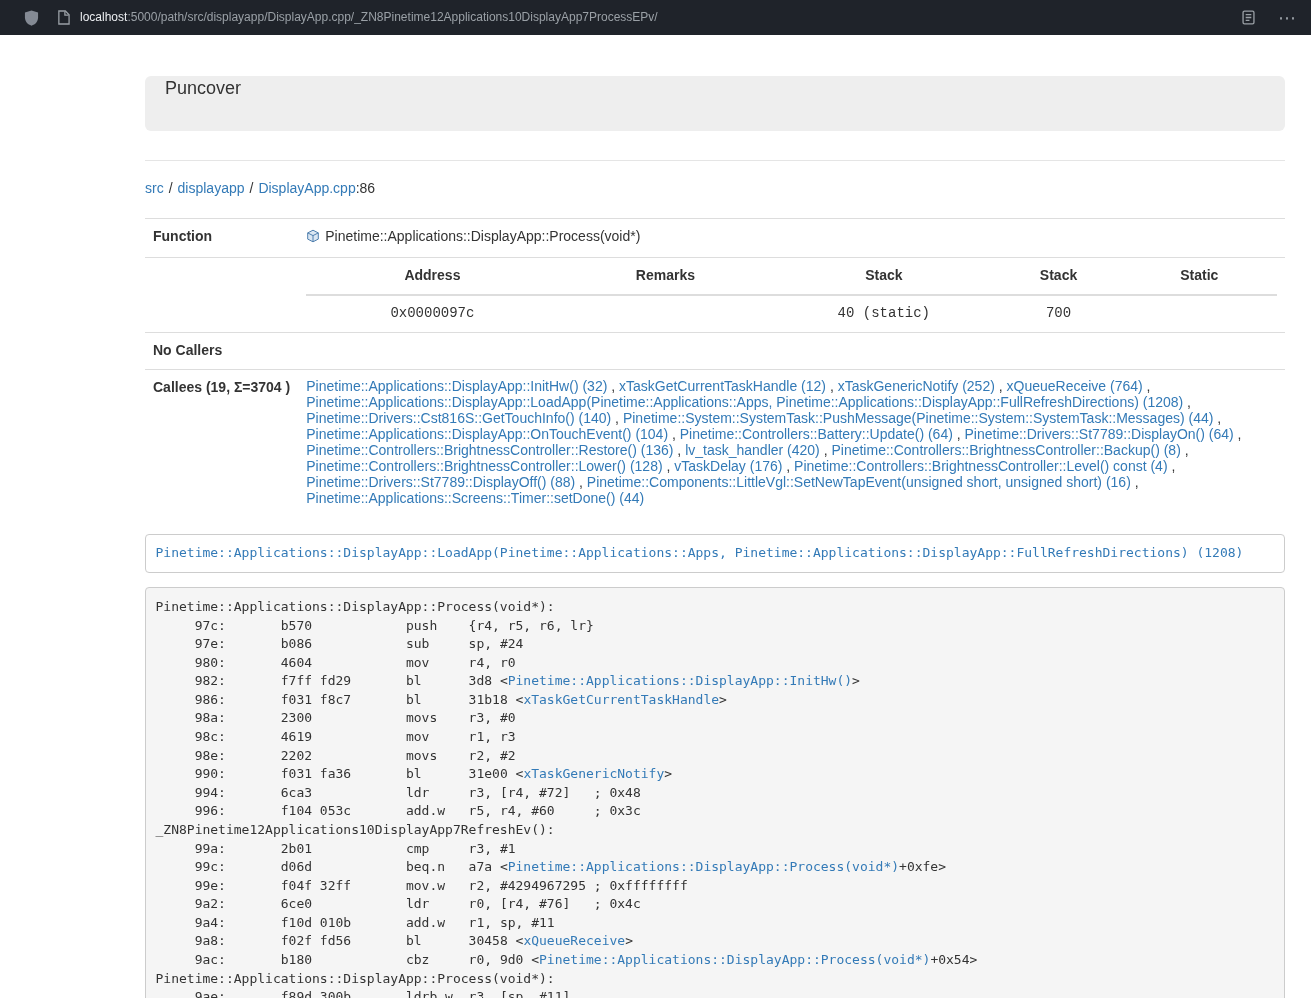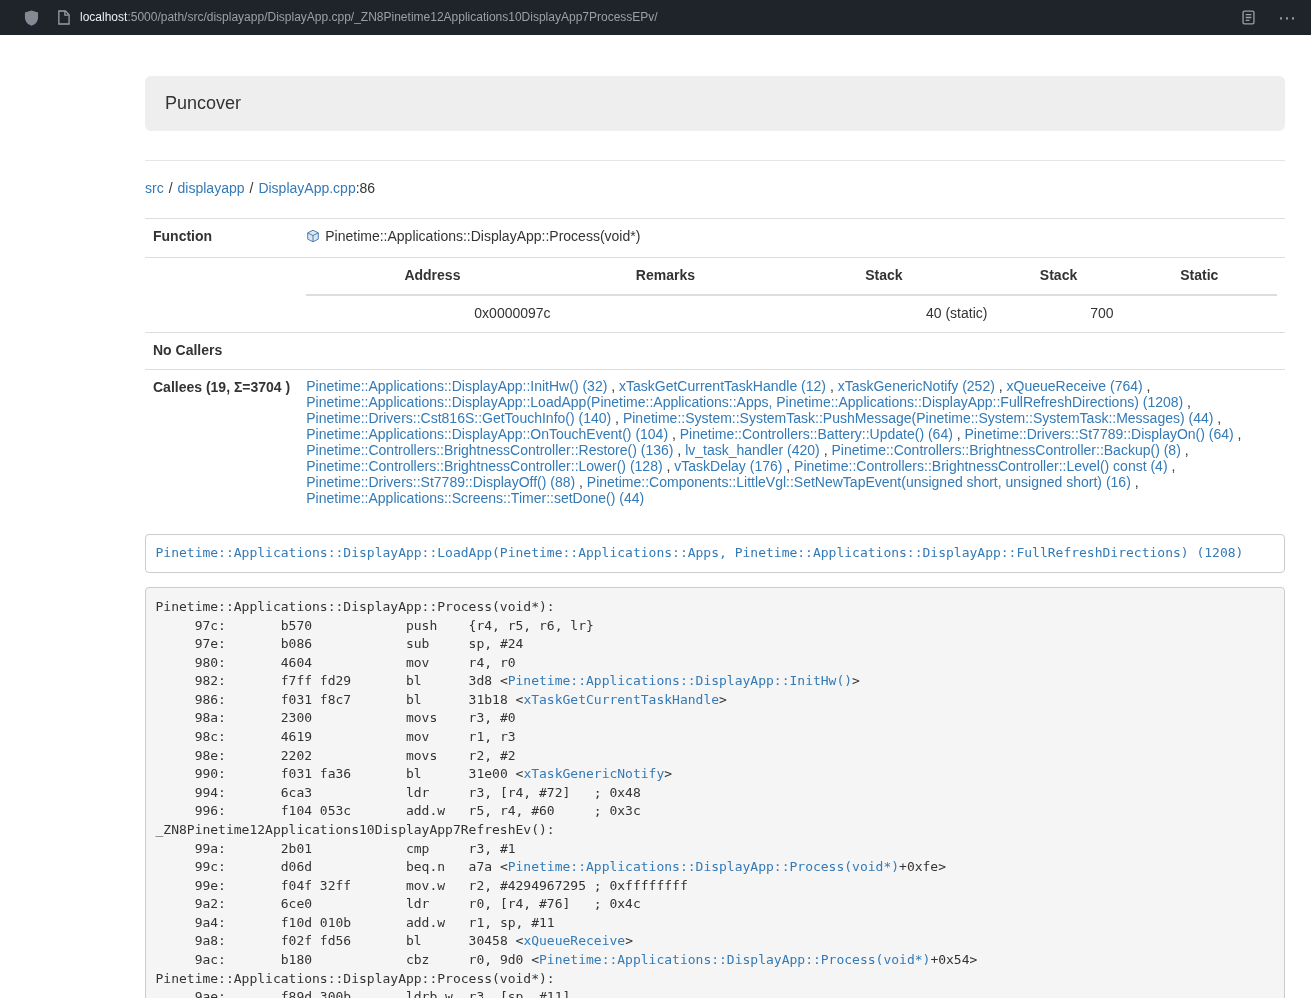--- a/index.html
+++ b/index.html
@@ -24,42 +24,42 @@
   .url { font-size: 12px; white-space: nowrap; overflow: hidden; flex: 1 1 auto; }
   .url .host { color: #eceef1; }
   .url .rest { color: #9aa0a6; }
   .topbar .right { display: flex; align-items: center; gap: 22px; margin-left: 12px; }
   .menu-dots { color: #9aa0a6; font-size: 18px; line-height: 1; letter-spacing: 1px; }
 
   
   .container { margin-left: 145px; width: 1140px; }
   .jumbotron {
     margin-top: 41px; height: 55px; background: #eeeeee; border-radius: 6px;
-    display: flex; align-items: center; padding: 0 20px;
+    display: flex; padding: 0 20px;
   }
   .jumbotron .title { font-size: 18px; font-weight: 500; color: #333; }
   hr.rule { border: 0; border-top: 1px solid #e5e5e5; margin: 29px 0 18px 0; }
 
   .breadcrumb { margin: 0 0 19px 0; }
   .breadcrumb .sep { color: #333; margin: 0 5px; }
   .breadcrumb .lineno { color: #333; }
 
   
   table.outer { width: 100%; border-collapse: collapse; margin-bottom: 20px; }
   table.outer > tbody > tr > td,
   table.outer > tbody > tr > th {
     border-top: 1px solid #ddd; padding: 8px; vertical-align: top; text-align: left;
   }
   table.outer > tbody > tr > th { font-weight: bold; white-space: nowrap; }
   table.outer td.nopad { padding: 0 8px; }
   .labelcol { width: 146px; margin-left: 28px; }
 
   table.inner { width: 100%; border-collapse: collapse; }
   table.inner th { padding: 8px; text-align: center; font-weight: bold; border-bottom: 2px solid #ddd; }
-  table.inner td { padding: 8px; text-align: right; }
+  table.inner td { padding: 8px; text-align: center; font-family: Liberation Mono, monospace; }
 
   .fn-name { color: #333; }
   .fn-icon { display: inline-block; vertical-align: -2px; margin-right: 5px; }
   .callees { line-height: 16px; margin-top: 37px; }
 
   
   .callee-box {
     border: 1px solid #ccc; border-radius: 4px; background: #fff;
     padding: 9.5px; margin-bottom: 14px;
     font-family: "DejaVu Sans Mono", monospace; font-size: 13px; line-height: 1.42857;

